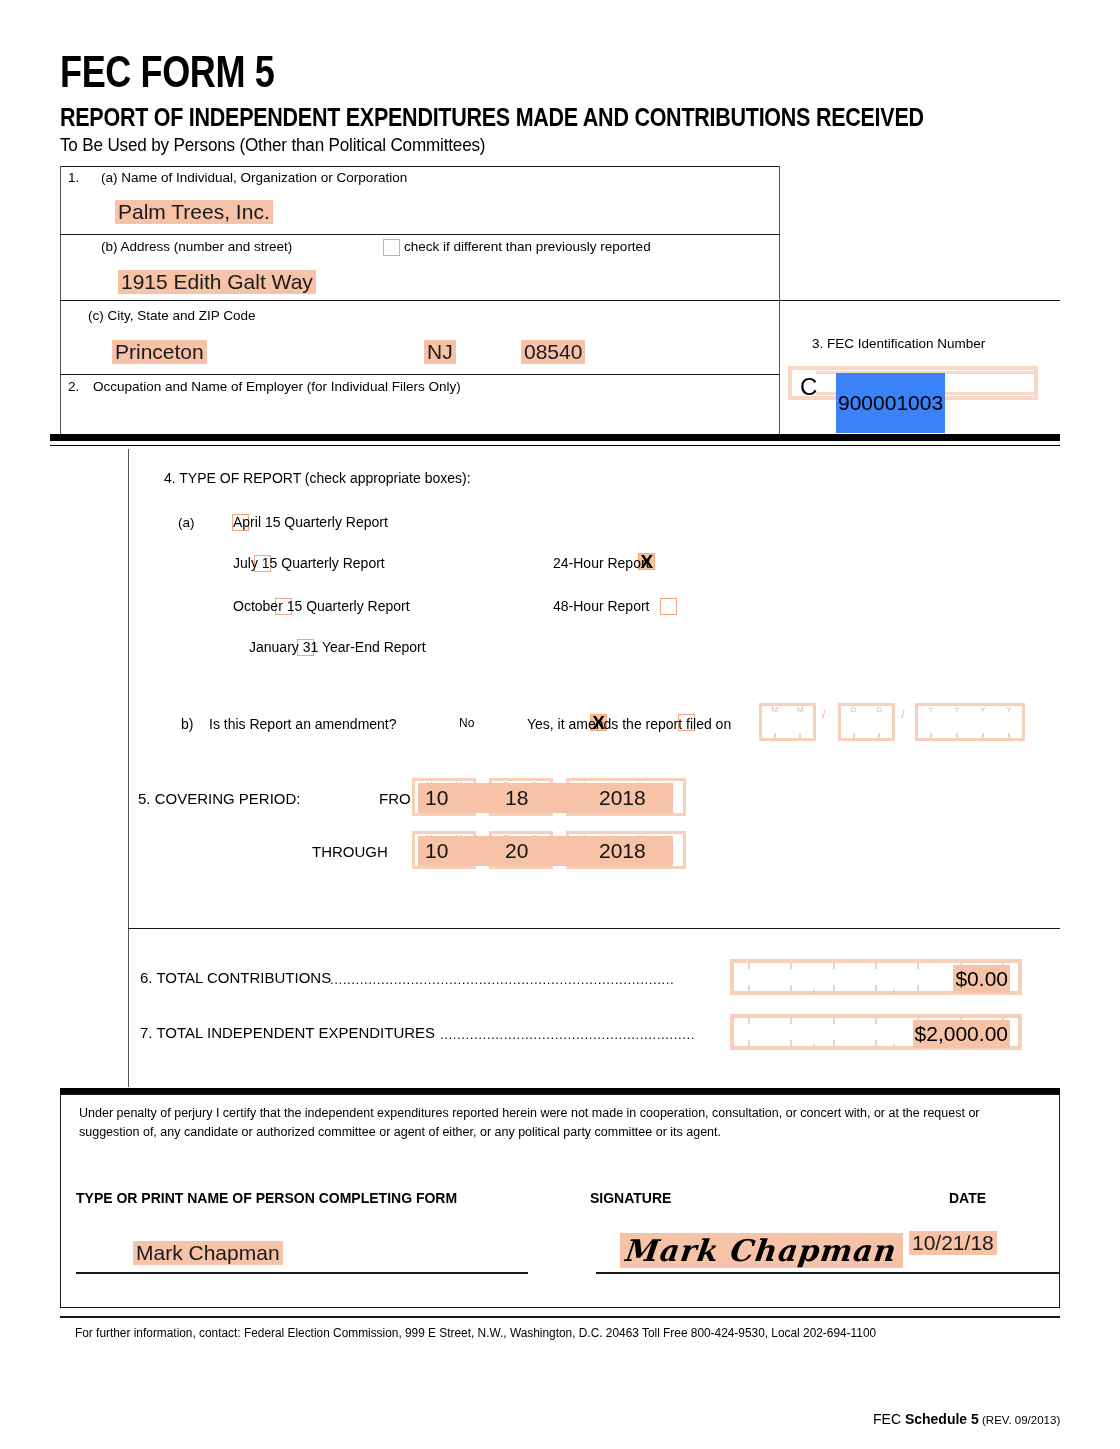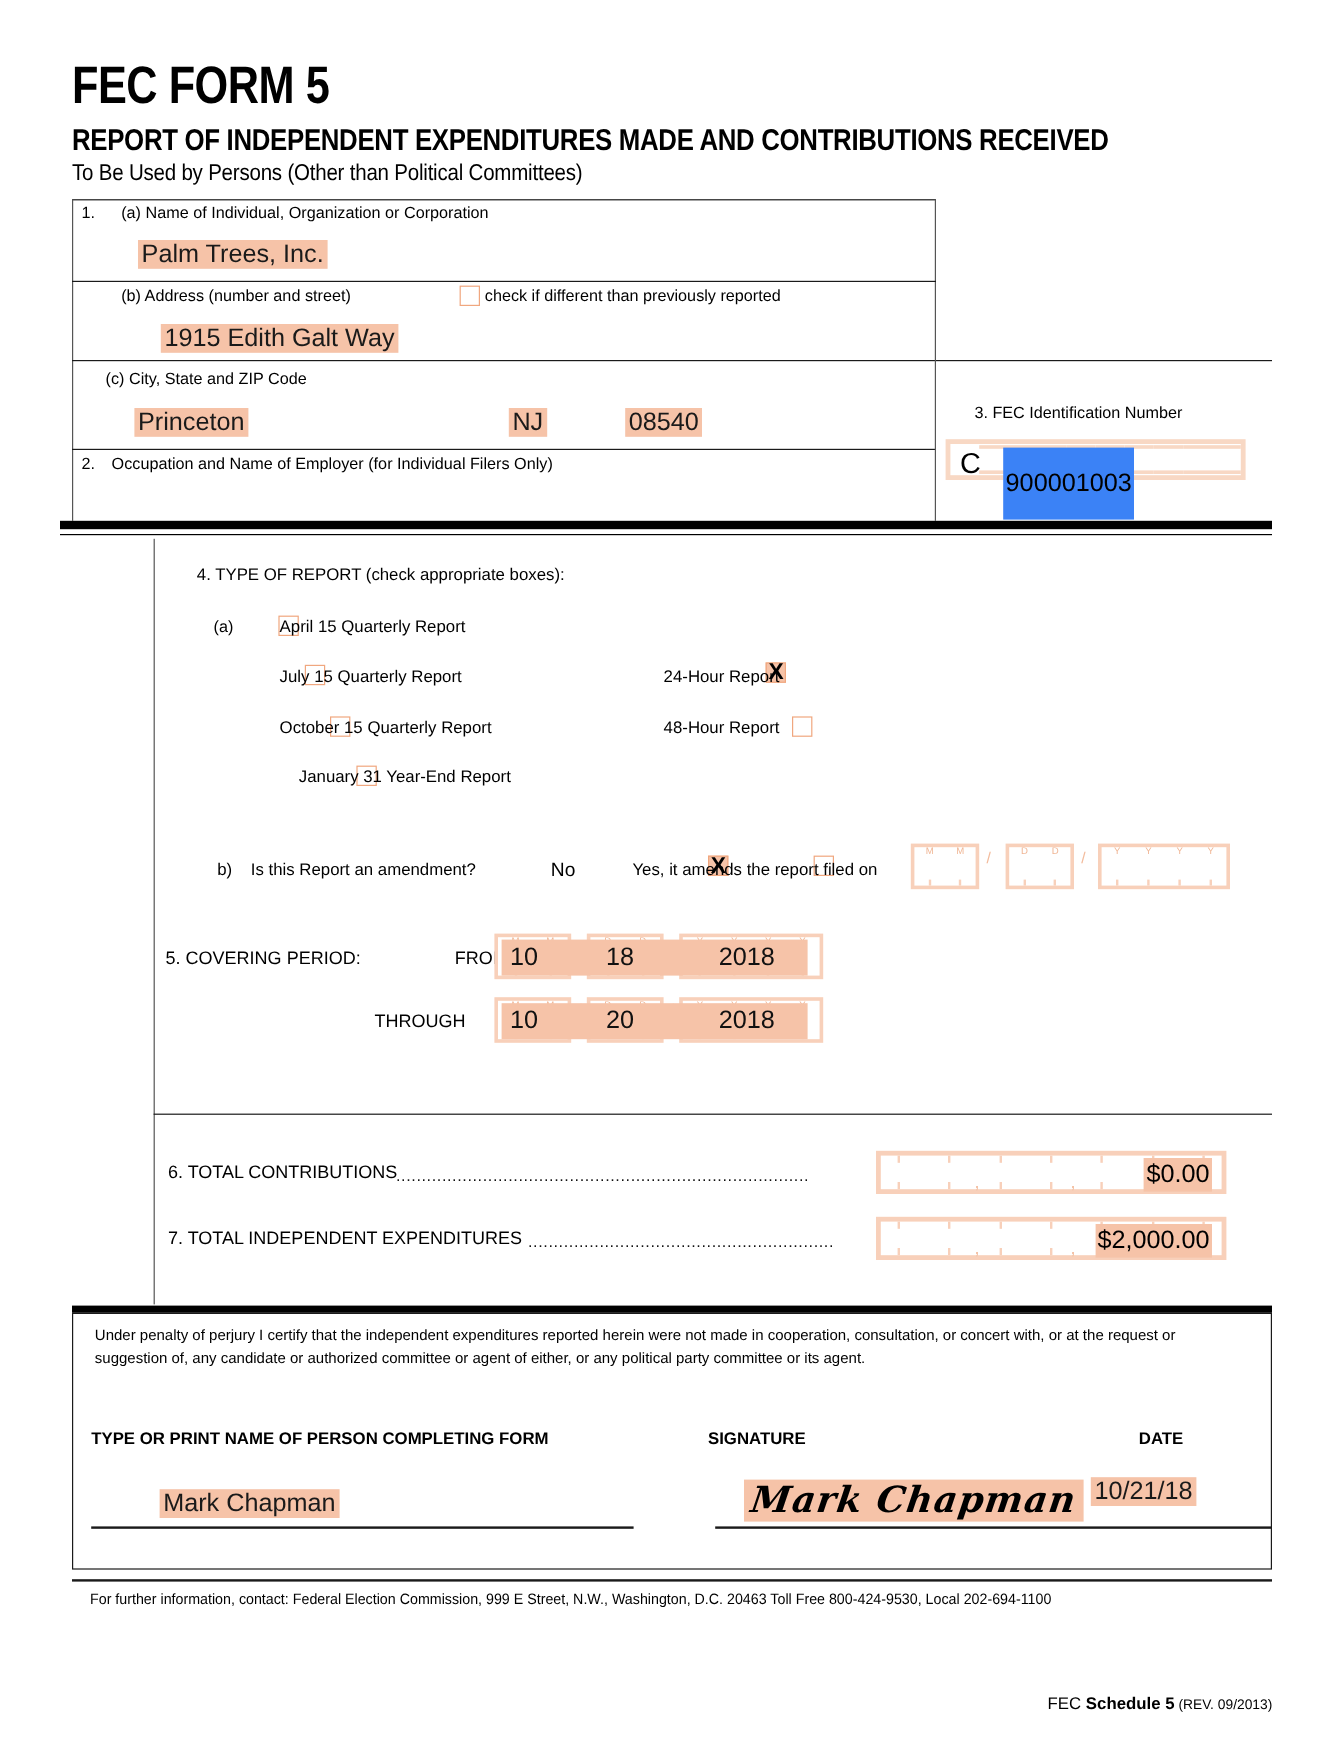--- a/index.html
+++ b/index.html
@@ -185,21 +185,21 @@
   <div class="abs vline" style="left:779px;top:166px;height:134px;"></div>
 
   <div class="abs lbl" style="left:68px;top:170px;">1.</div>
   <div class="abs lbl" style="left:101px;top:170px;">(a) Name of Individual, Organization or Corporation</div>
   <div class="abs val" style="left:115px;top:200px;"><span class="hl">Palm Trees, Inc.</span></div>
 
   <div class="abs hline" style="left:60px;top:234px;width:720px;"></div>
   <div class="abs lbl" style="left:101px;top:239px;">(b) Address (number and street)</div>
   <span class="abs cb" style="left:383px;top:238px;"></span>
   <div class="abs lbl" style="left:404px;top:239px;">check if different than previously reported</div>
-  <div class="abs val" style="left:118px;top:270px;margin-left:16px;"><span class="hl">1915 Edith Galt Way</span></div>
+  <div class="abs val" style="left:118px;top:270px;"><span class="hl">1915 Edith Galt Way</span></div>
 
   <div class="abs hline" style="left:60px;top:300px;width:1000px;"></div>
   <div class="abs lbl" style="left:88px;top:308px;">(c) City, State and ZIP Code</div>
   <div class="abs val" style="left:112px;top:340px;"><span class="hl">Princeton</span></div>
   <div class="abs val" style="left:424px;top:340px;"><span class="hl">NJ</span></div>
   <div class="abs val" style="left:521px;top:340px;"><span class="hl">08540</span></div>
 
   <div class="abs hline" style="left:60px;top:374px;width:720px;"></div>
   <div class="abs lbl" style="left:68px;top:379px;">2.</div>
   <div class="abs lbl" style="left:93px;top:379px;">Occupation and Name of Employer (for Individual Filers Only)</div>
@@ -252,21 +252,21 @@
   <div class="abs lbl" style="left:553px;top:555px;font-size:14px;">24-Hour Report</div>
 
   <span class="abs cb" style="left:531px;top:597px;"></span>
   <div class="abs lbl" style="left:553px;top:598px;font-size:14px;">48-Hour Report</div>
 
   
   <div class="abs lbl" style="left:181px;top:716px;font-size:14px;">b)</div>
   <div class="abs lbl" style="left:209px;top:716px;font-size:14px;">Is this Report an amendment?</div>
 
   <span class="abs cb checked" style="left:440px;top:713px;"></span>
-  <div class="abs lbl" style="left:459px;top:716px;font-size:16px;text-align:center;">No</div>
+  <div class="abs lbl" style="left:459px;top:716px;font-size:12px;text-align:center;">No</div>
 
   <span class="abs cb" style="left:506px;top:713px;"></span>
   <div class="abs lbl" style="left:527px;top:716px;font-size:14px;">Yes, it amends the report filed on</div>
 
   
   <div class="dbox" style="left:759px;top:703px;width:57px;">
     <div class="ghost">
         <span>M</span>
         <span>M</span>
       </div>

